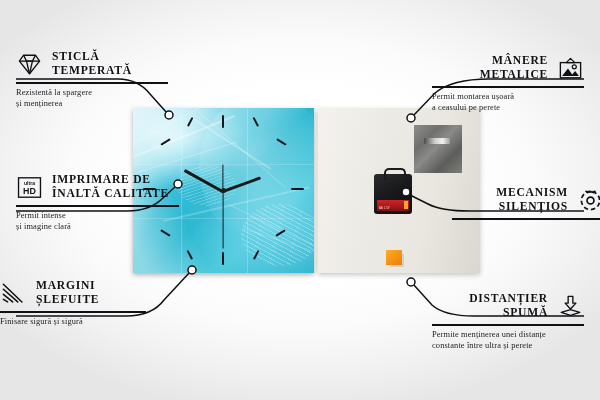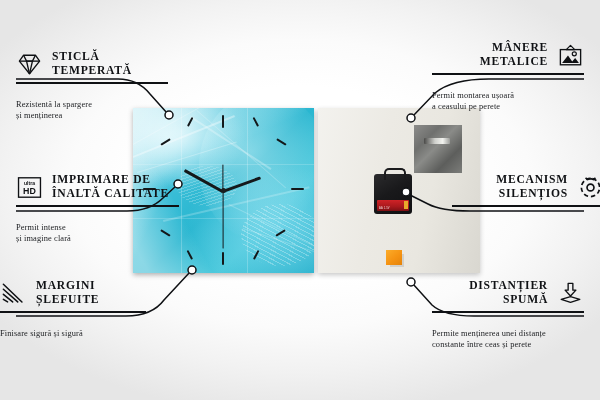--- a/index.html
+++ b/index.html
@@ -71,31 +71,31 @@
   .battery-txt{position:absolute;left:2px;bottom:1px;font-size:2.6px;color:#f3dede;letter-spacing:.2px;font-family:"Liberation Sans",sans-serif;}
   .spacer{
     position:absolute;left:68px;top:142px;width:16px;height:15px;
     background:linear-gradient(140deg,#fcac2a 0%,#f59312 55%,#e4830a 100%);
     box-shadow:3px 3px 0 -1px rgba(0,0,0,.10);
   }
 
   
   .feat{position:absolute;width:200px;}
   .feat-head{display:flex;align-items:center;gap:9px;}
-  .feat.right .feat-head{flex-direction:row-reverse;justify-content:flex-start;}
+  .feat.right .feat-head{flex-direction:row-reverse;justify-content:flex-start;margin-top:13px;}
   .feat-title{
     font-family:"Liberation Serif", serif;
     font-weight:700;font-size:11.6px;letter-spacing:.75px;
     color:#101215;line-height:1.22;text-transform:uppercase;
   }
   .feat.right .feat-title{text-align:right;}
   .rule{height:1.4px;background:#0f1114;margin-top:4px;}
   .feat-sub{
     font-family:"Liberation Serif", serif;
-    font-size:8.4px;color:#1b1d20;line-height:1.34;margin-top:15px;letter-spacing:.12px;
+    font-size:8.4px;color:#1b1d20;line-height:1.34;margin-top:3px;letter-spacing:.12px;
   }
   .feat.right .feat-sub{text-align:left;}
   .icon{width:27px;height:25px;flex:0 0 auto;display:block;}
 
   
   .lines{position:absolute;left:0;top:0;width:600px;height:400px;pointer-events:none;}
 </style>
 </head>
 <body>
 
@@ -282,17 +282,17 @@
         <path d="M16 17.6 L27 21 L16 24.4 L5 21 Z" fill="none" stroke="#0f1114" stroke-width="1.6" stroke-linejoin="round"></path>
       </svg>
       <div class="feat-title">
         <div>DISTANȚIER</div>
         <div>SPUMĂ</div>
       </div>
     </div>
     <div class="rule"></div>
     <div class="feat-sub">
       <div>Permite menținerea unei distanțe</div>
-      <div>constante între ceas și perete</div>
+      <div>constante între ultra și perete</div>
     </div>
   </div>
 
 </div>
 
 </body></html>

